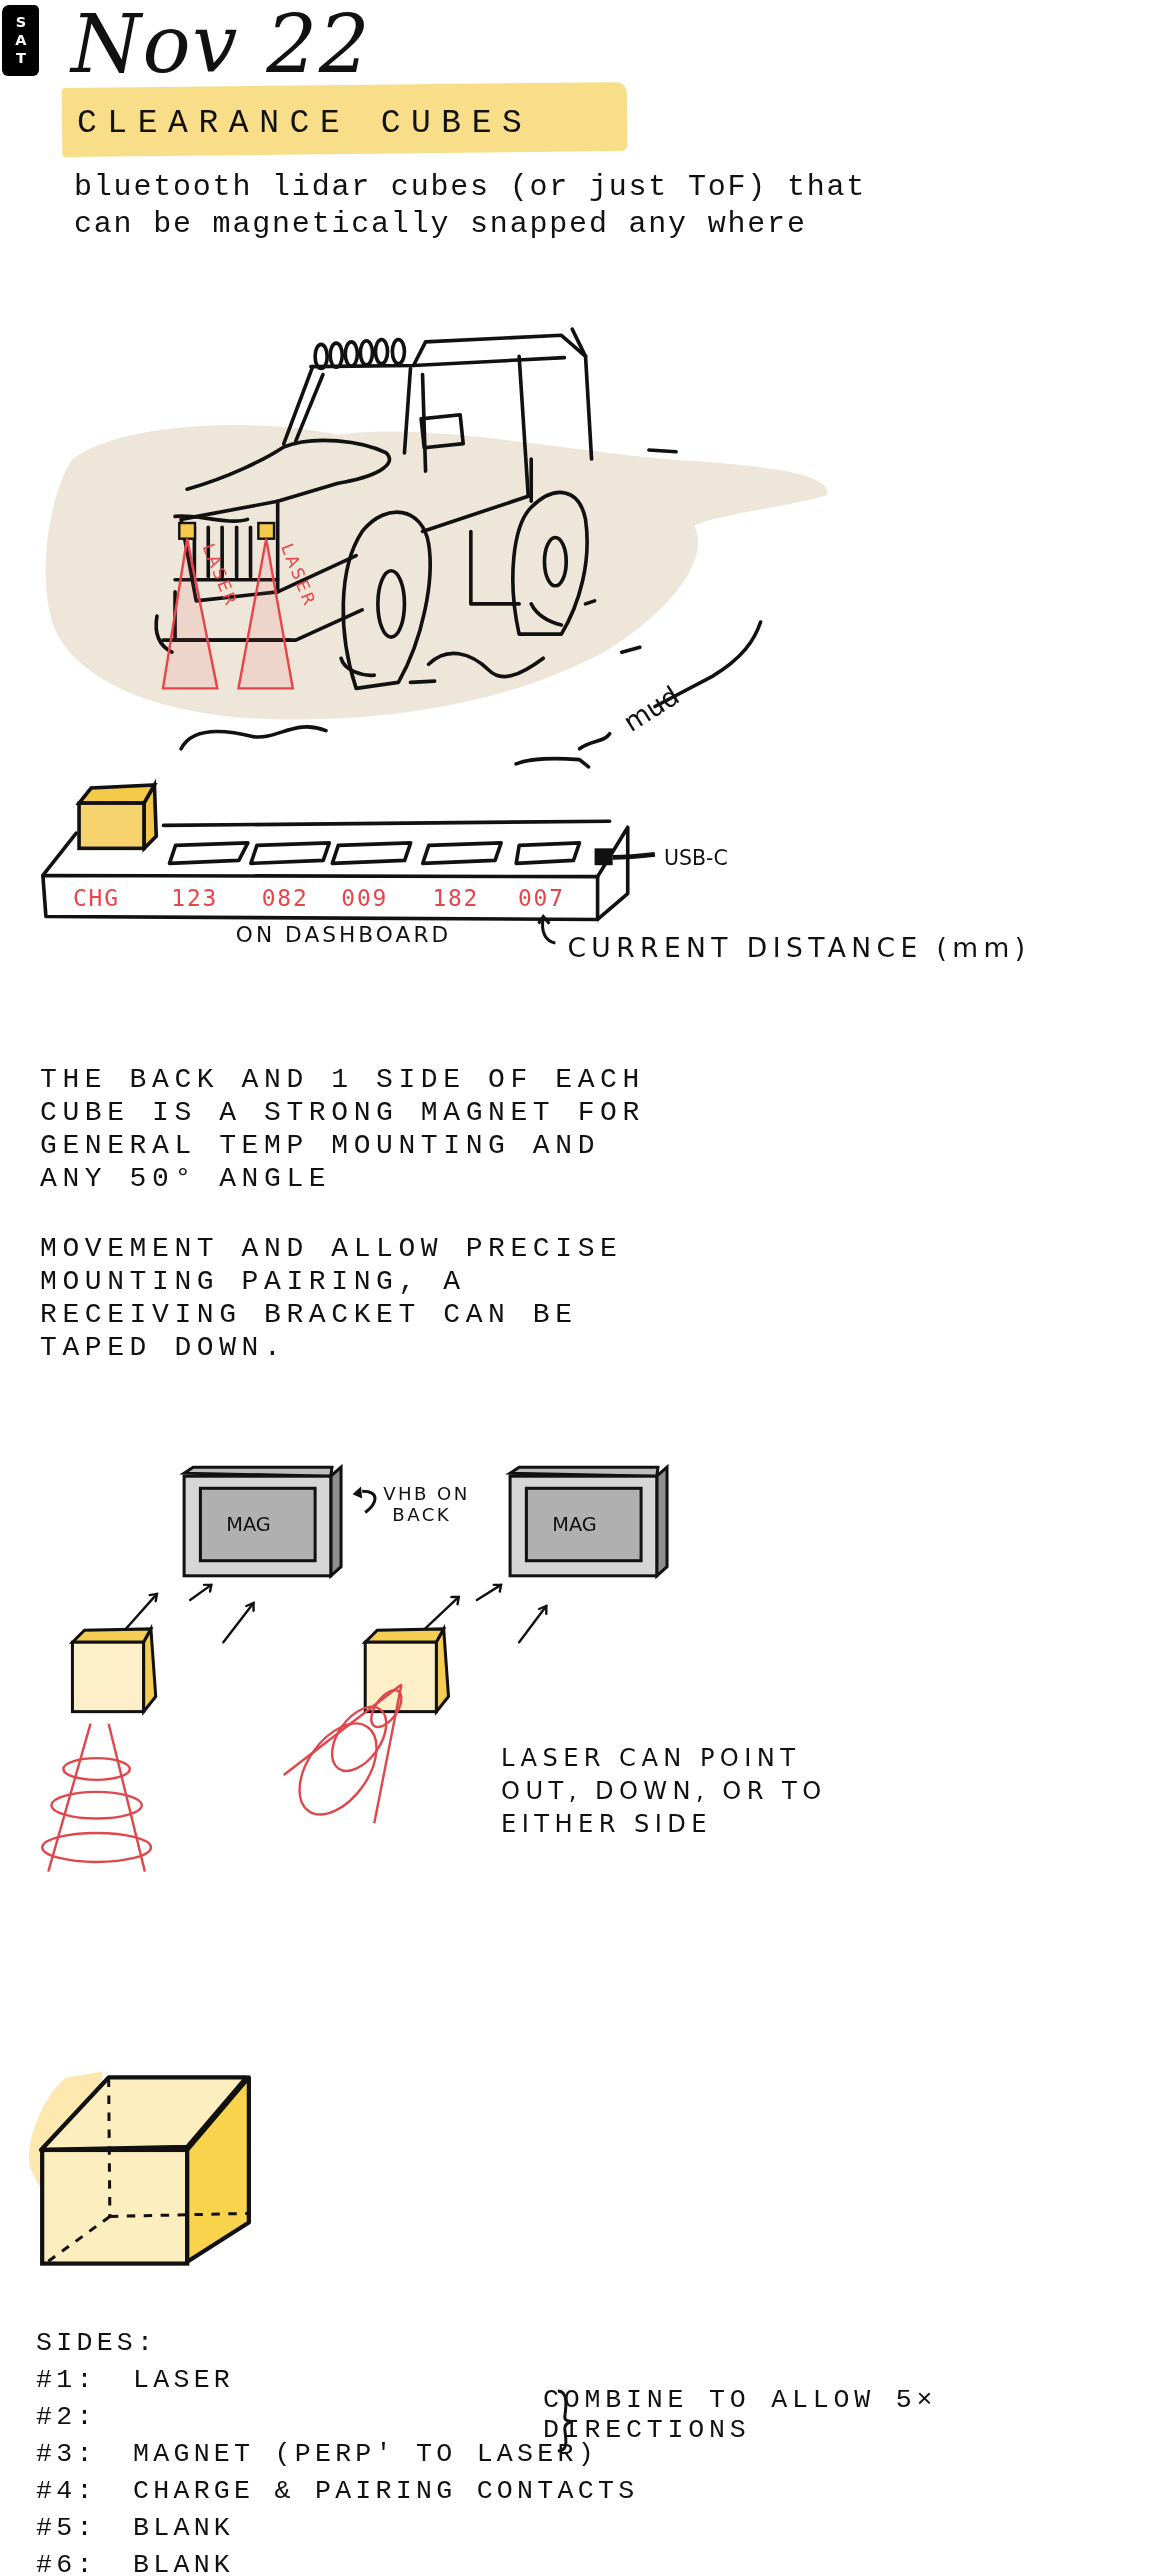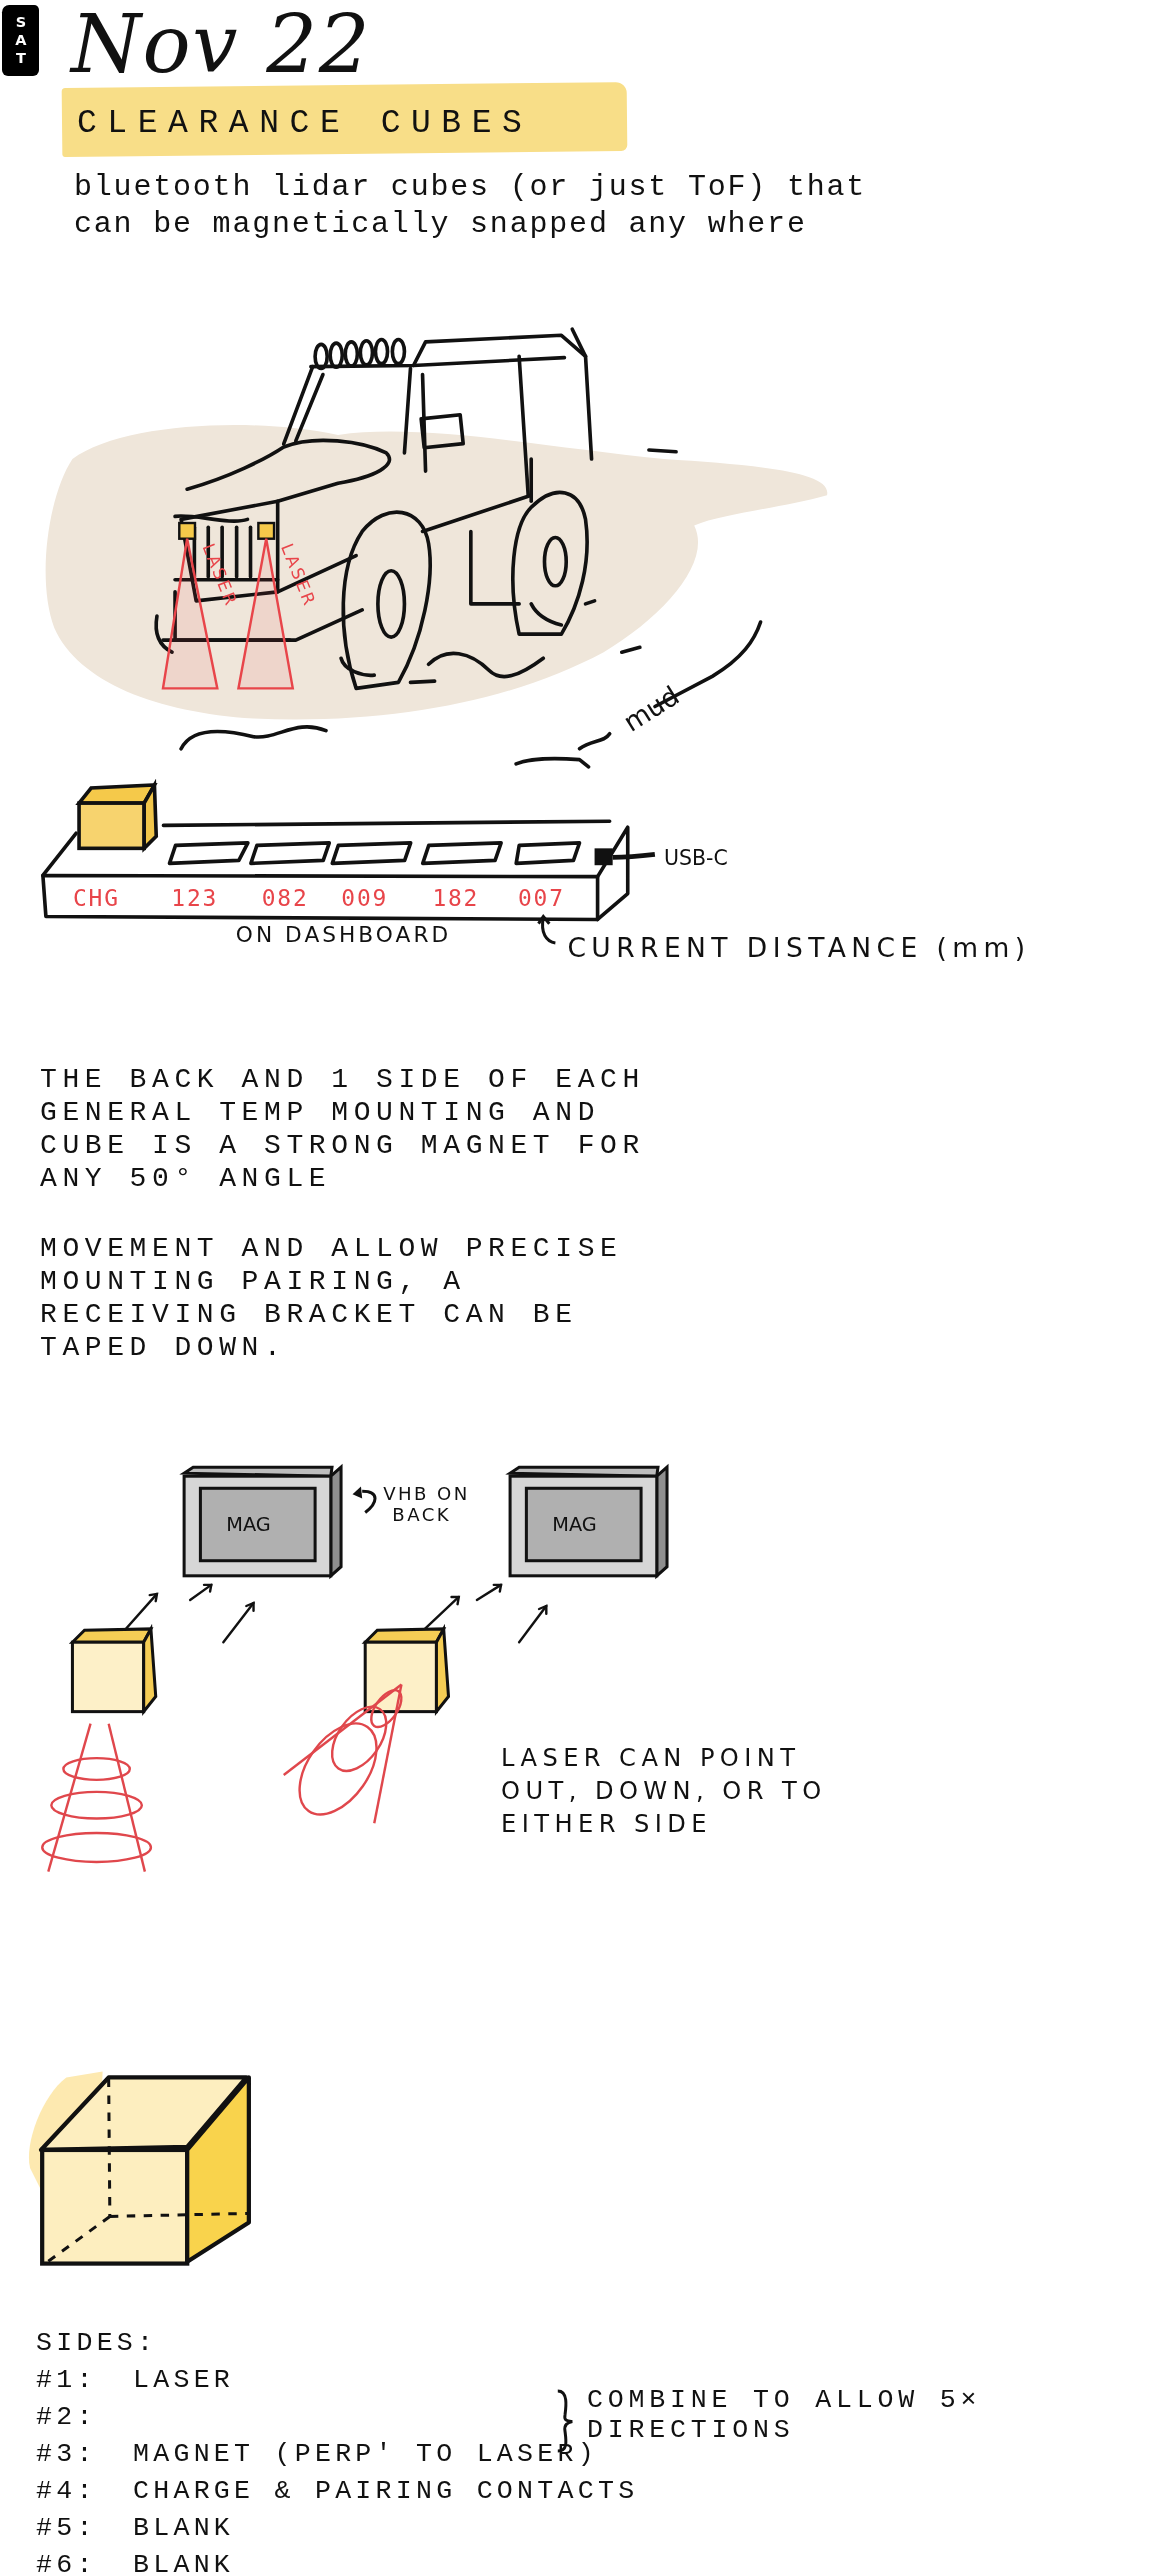--- a/index.html
+++ b/index.html
@@ -29,21 +29,21 @@
 
   .para { left: 40px; font-size: 28px; line-height: 33px; letter-spacing: 0.2em; }
 
   .brackets { left: 0; top: 1449px; width: 1159px; height: 483px; }
 
   .big-cube { left: 18px; top: 2023px; width: 278px; height: 266px; }
 
   .sides { left: 36px; top: 2325px; font-size: 26.6px; line-height: 37px; letter-spacing: 0.16em; }
   .side-row { display: flex; }
   .side-num { width: 97px; }
-  .combine { left: 543px; top: 2385px; font-size: 26.6px; letter-spacing: 0.18em; margin-left: 44px; }
+  .combine { left: 543px; top: 2385px; font-size: 26.6px; letter-spacing: 0.18em; }
 </style>
 </head>
 <body>
 
 <div class="abs day-badge">
   <span>S</span>
   <span>A</span>
   <span>T</span>
 </div>
 <div class="abs date-title">Nov 22</div>
@@ -161,22 +161,22 @@
 
   <text x="390" y="1560" font-size="36" letter-spacing="5" font-family="DejaVu Sans, sans-serif" fill="#111">ON DASHBOARD</text>
   <text x="1100" y="1432" font-size="34" font-family="DejaVu Sans, sans-serif" fill="#111">USB-C</text>
   <path d="M900 1520 C 895 1545, 905 1560, 920 1562" stroke="#111" stroke-width="5" fill="none"></path>
   <path d="M892 1530 L 900 1518 L 910 1530" stroke="#111" stroke-width="5" fill="none"></path>
   <text x="940" y="1585" font-size="44" letter-spacing="9" font-family="DejaVu Sans, sans-serif" fill="#111">CURRENT DISTANCE (mm)</text>
 </svg>
 
 <div class="abs hand para" style="top:1063px">
   <div>THE BACK AND 1 SIDE OF EACH</div>
+  <div>CUBE IS A STRONG MAGNET FOR</div>
   <div>GENERAL TEMP MOUNTING AND</div>
-  <div>CUBE IS A STRONG MAGNET FOR</div>
   <div>ANY 50° ANGLE</div>
 </div>
 <div class="abs hand para" style="top:1232px">
   <div>MOVEMENT AND ALLOW PRECISE</div>
   <div>MOUNTING PAIRING, A</div>
   <div>RECEIVING BRACKET CAN BE</div>
   <div>TAPED DOWN.</div>
 </div>
 
 <svg class="abs brackets" viewBox="0 2400 1920 800" width="1159" height="483">

